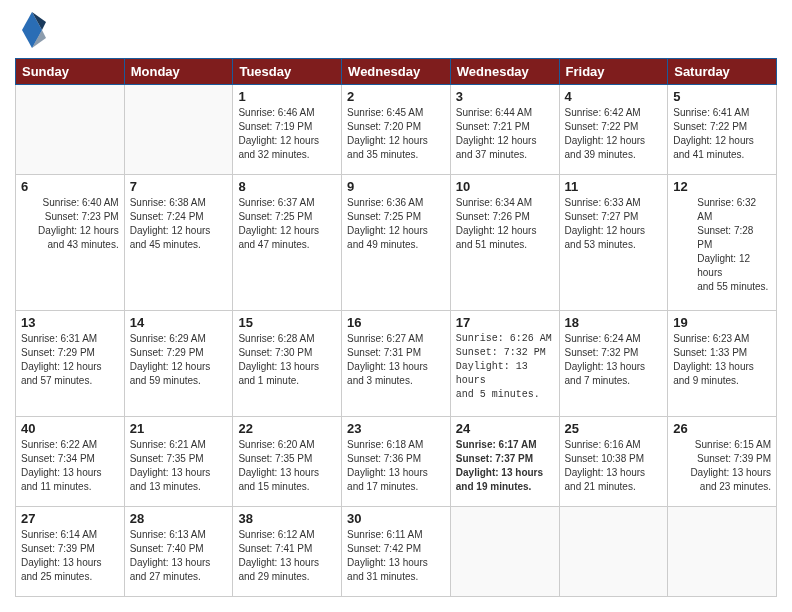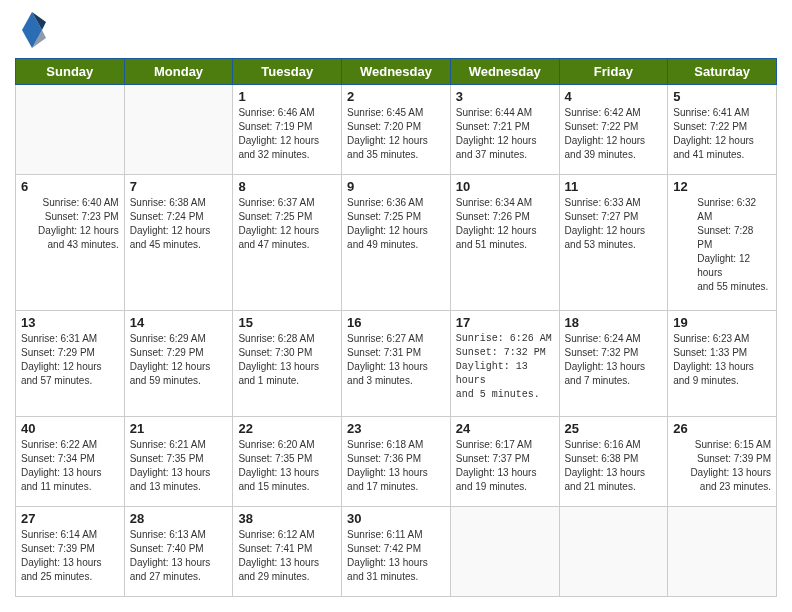--- a/index.html
+++ b/index.html
@@ -37,23 +37,23 @@
       color: #333;
     }
     .calendar {
       flex: 1;
       border: 1px solid #ccc;
       border-collapse: collapse;
       width: 100%;
       table-layout: fixed;
     }
     .calendar th {
-      background-color: #4d7c0f;
+      background-color: #7f1d1d;
       color: white;
-      text-align: center;
+      text-align: left;
       padding: 5px 6px;
       font-size: 13px;
       font-weight: bold;
       border: 1px solid #1a5a9a;
     }
     .calendar td {
       border: 1px solid #ccc;
       vertical-align: top;
       padding: 4px 5px;
       background: #fff;
@@ -293,29 +293,29 @@
           </td>
           <td>
             <div class="day-number">23</div>
             <div class="day-info" style="white-space: pre-line;">Sunrise: 6:18 AM
 Sunset: 7:36 PM
 Daylight: 13 hours
 and 17 minutes.</div>
           </td>
           <td>
             <div class="day-number">24</div>
-            <div class="day-info" style="white-space: pre-line;">Sunrise: 6:17 AM
+            <div class="day-info" style="white-space: pre-line; font-weight: bold;">Sunrise: 6:17 AM
 Sunset: 7:37 PM
 Daylight: 13 hours
 and 19 minutes.</div>
           </td>
           <td>
             <div class="day-number">25</div>
             <div class="day-info" style="white-space: pre-line;">Sunrise: 6:16 AM
-Sunset: 6:38 PM
+Sunset: 10:38 PM
 Daylight: 13 hours
 and 21 minutes.</div>
           </td>
           <td>
             <div class="day-number">26</div>
             <div class="day-info" style="white-space: pre-line; text-align: right;">Sunrise: 6:15 AM
 Sunset: 7:39 PM
 Daylight: 13 hours
 and 23 minutes.</div>
           </td>

